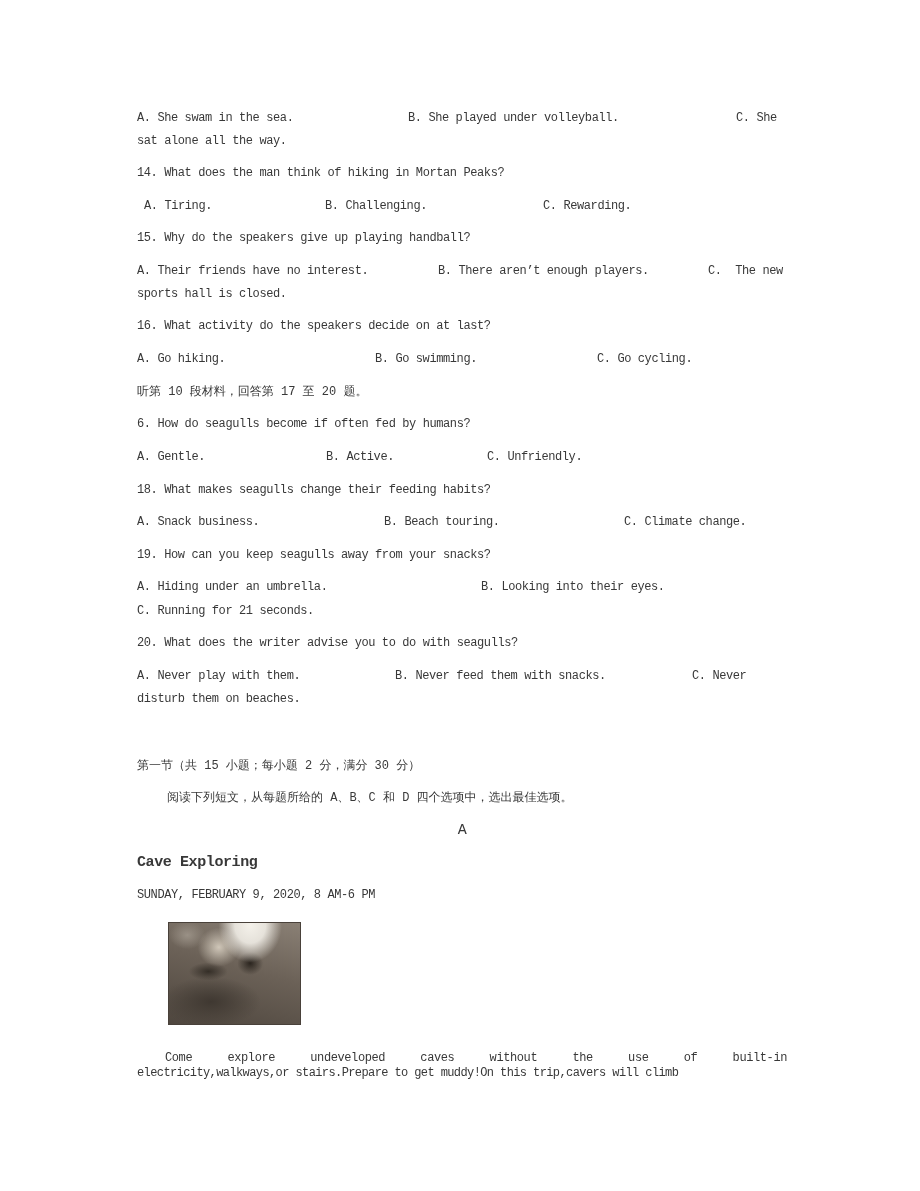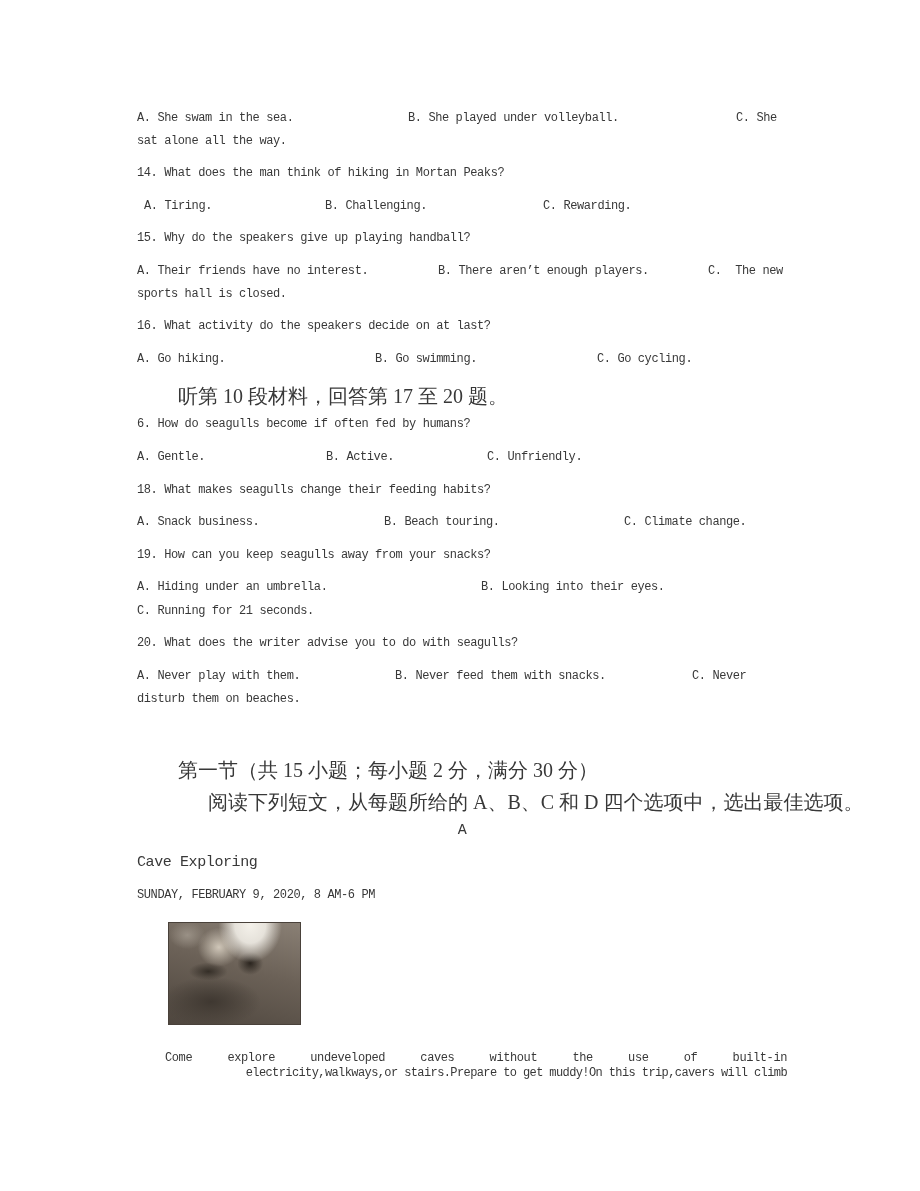--- a/index.html
+++ b/index.html
@@ -20,36 +20,35 @@
     font-size: 12px;
     letter-spacing: -0.4px;
     white-space: pre;
   }
   .opt {
     position: absolute;
     top: 0;
     white-space: pre;
   }
   .zh {
-    font-size: 20px;
+    font-size: 12px;
     letter-spacing: 0;
     white-space: pre;
-    font-family: Liberation Serif, serif;
-    margin-left: 41px;
+    font-family: Liberation Mono, monospace;
   }
   .center { text-align: center; white-space: normal; }
-  .bold { font-weight: normal; font-size: 15px; }
+  .bold { font-weight: bold; font-size: 15px; }
   .just {
     white-space: normal;
     text-align: justify;
     text-align-last: justify;
     text-indent: 28px;
     margin-top: 8px;
   }
-  .tight { letter-spacing: -0.6px; text-align: right; }
+  .tight { letter-spacing: -0.6px; }
   .photo {
     position: absolute;
     left: 168px;
     top: 922px;
     width: 131px;
     height: 101px;
     border: 1px solid #49413a;
     background-color: #5d554c;
     background-image:
       radial-gradient(ellipse 44px 52px at 62% 2%, #f4f1ea 0%, rgba(244,241,234,0.88) 35%, rgba(244,241,234,0) 72%),

